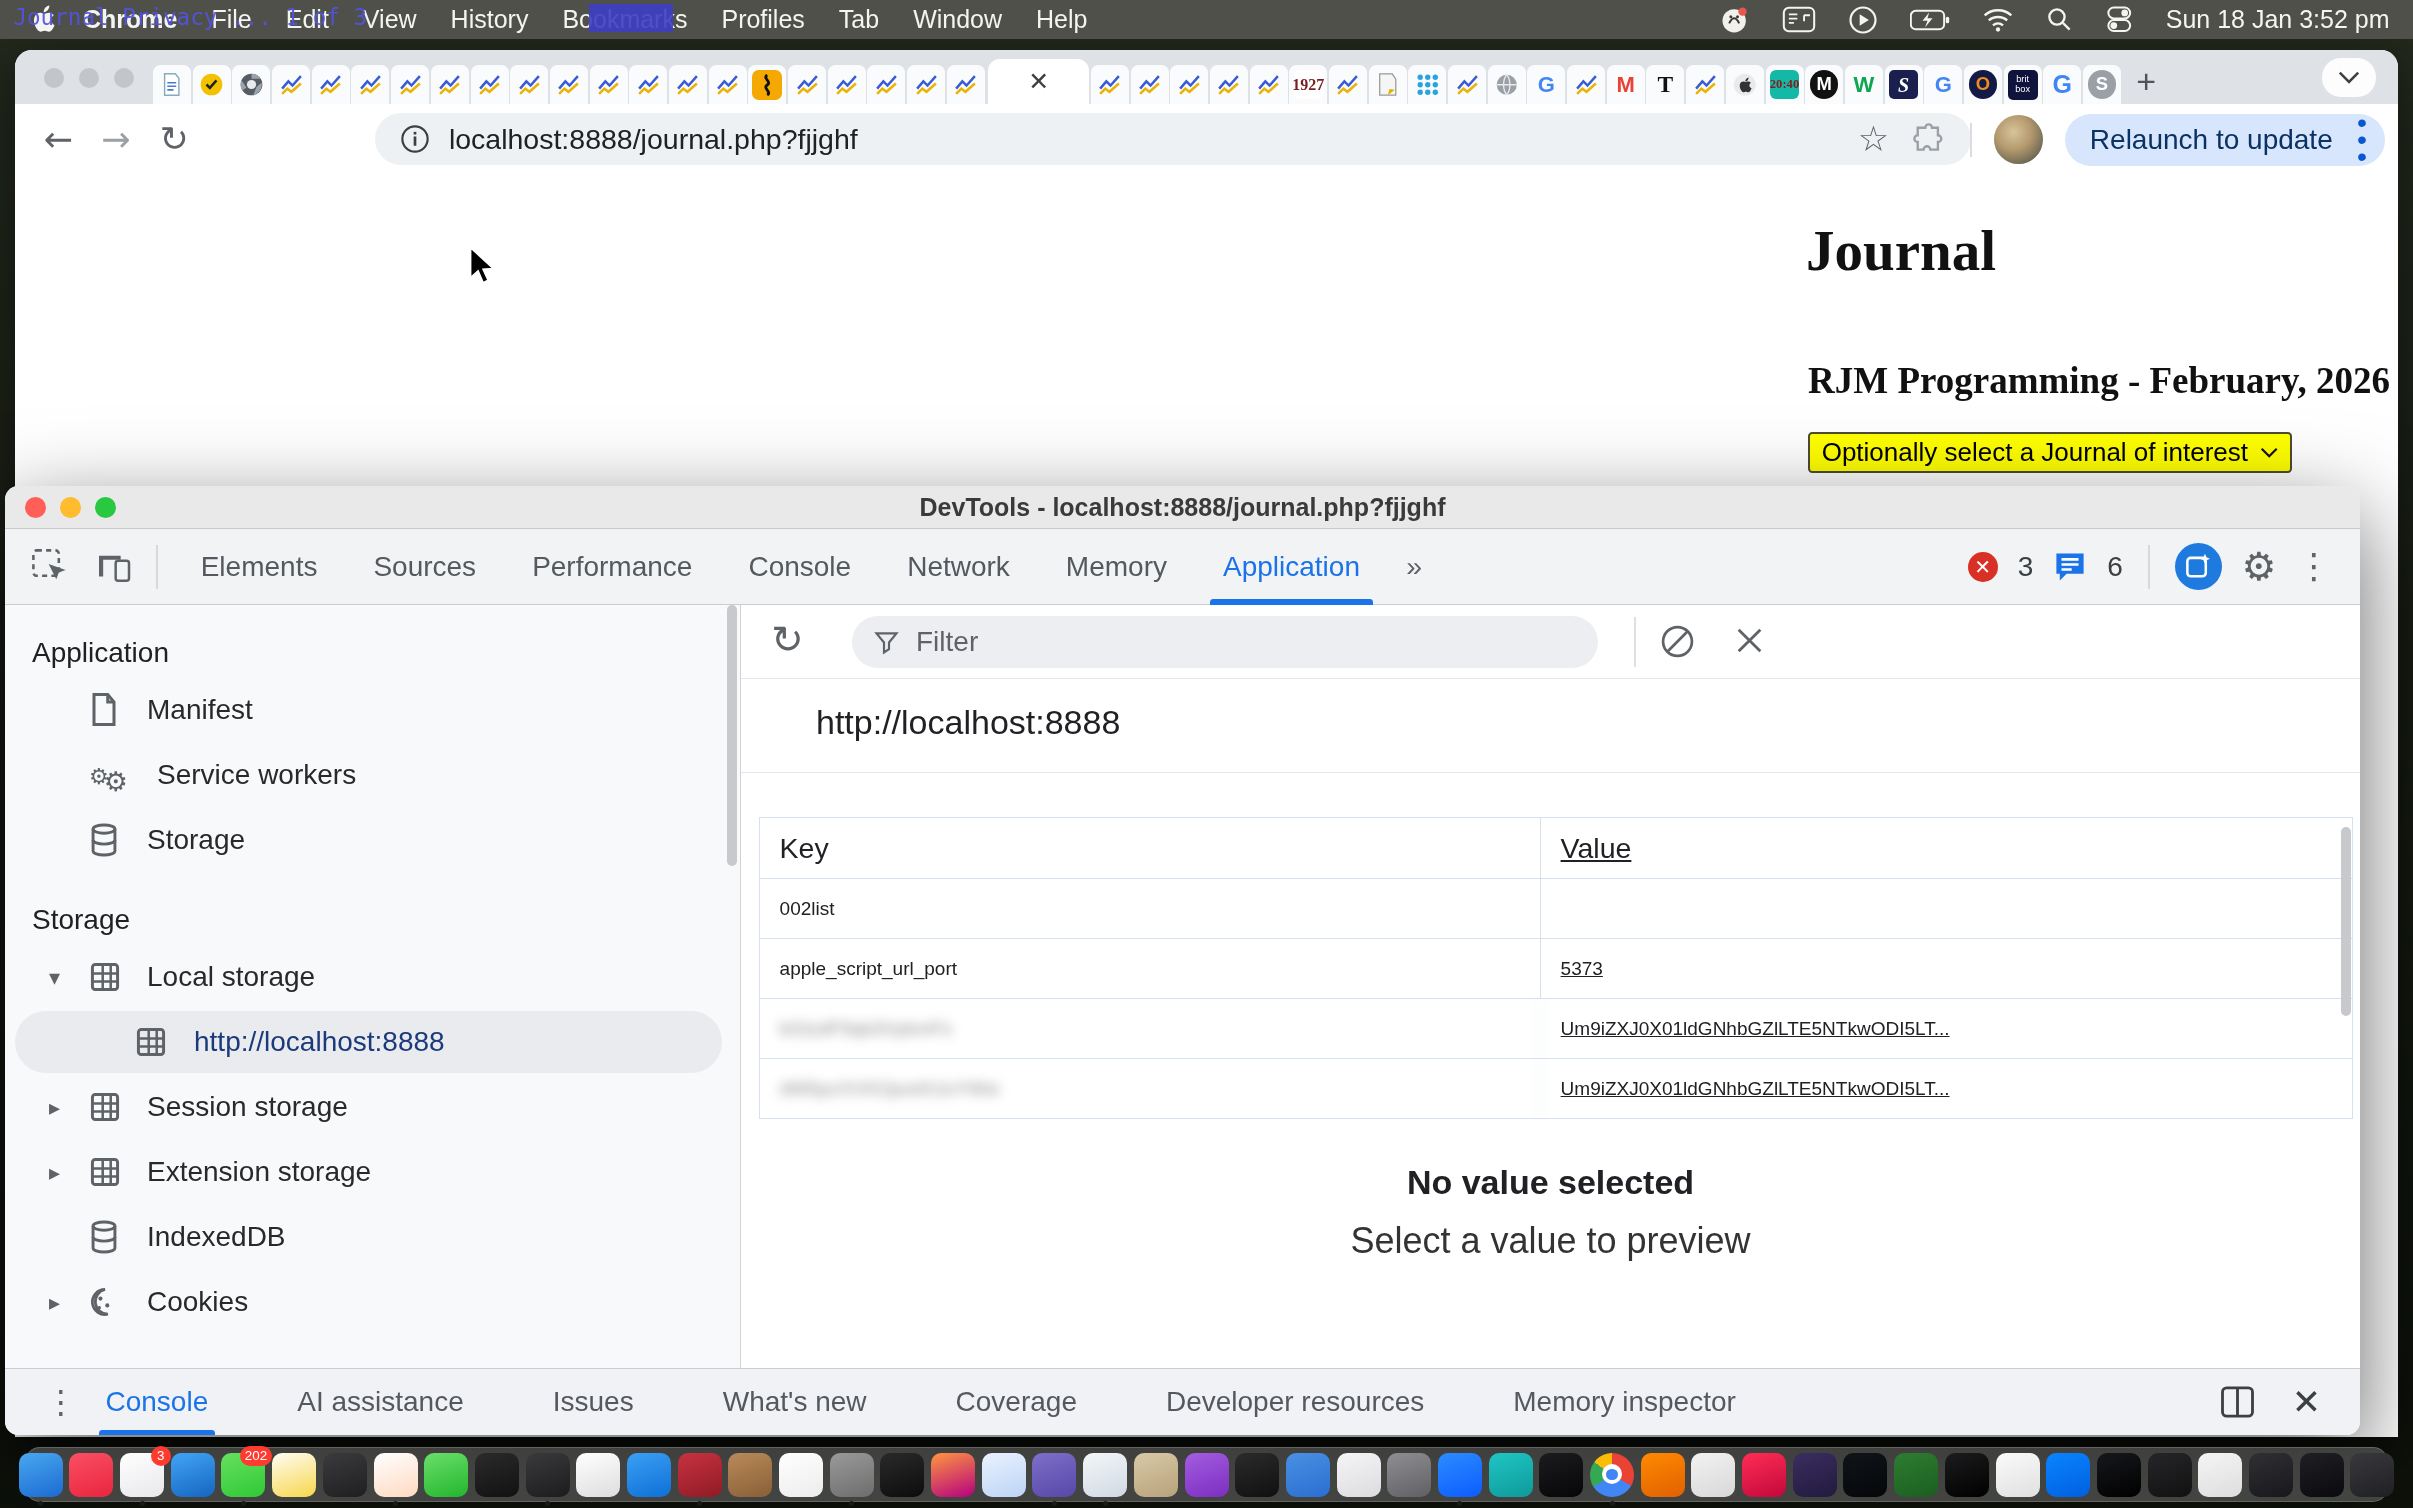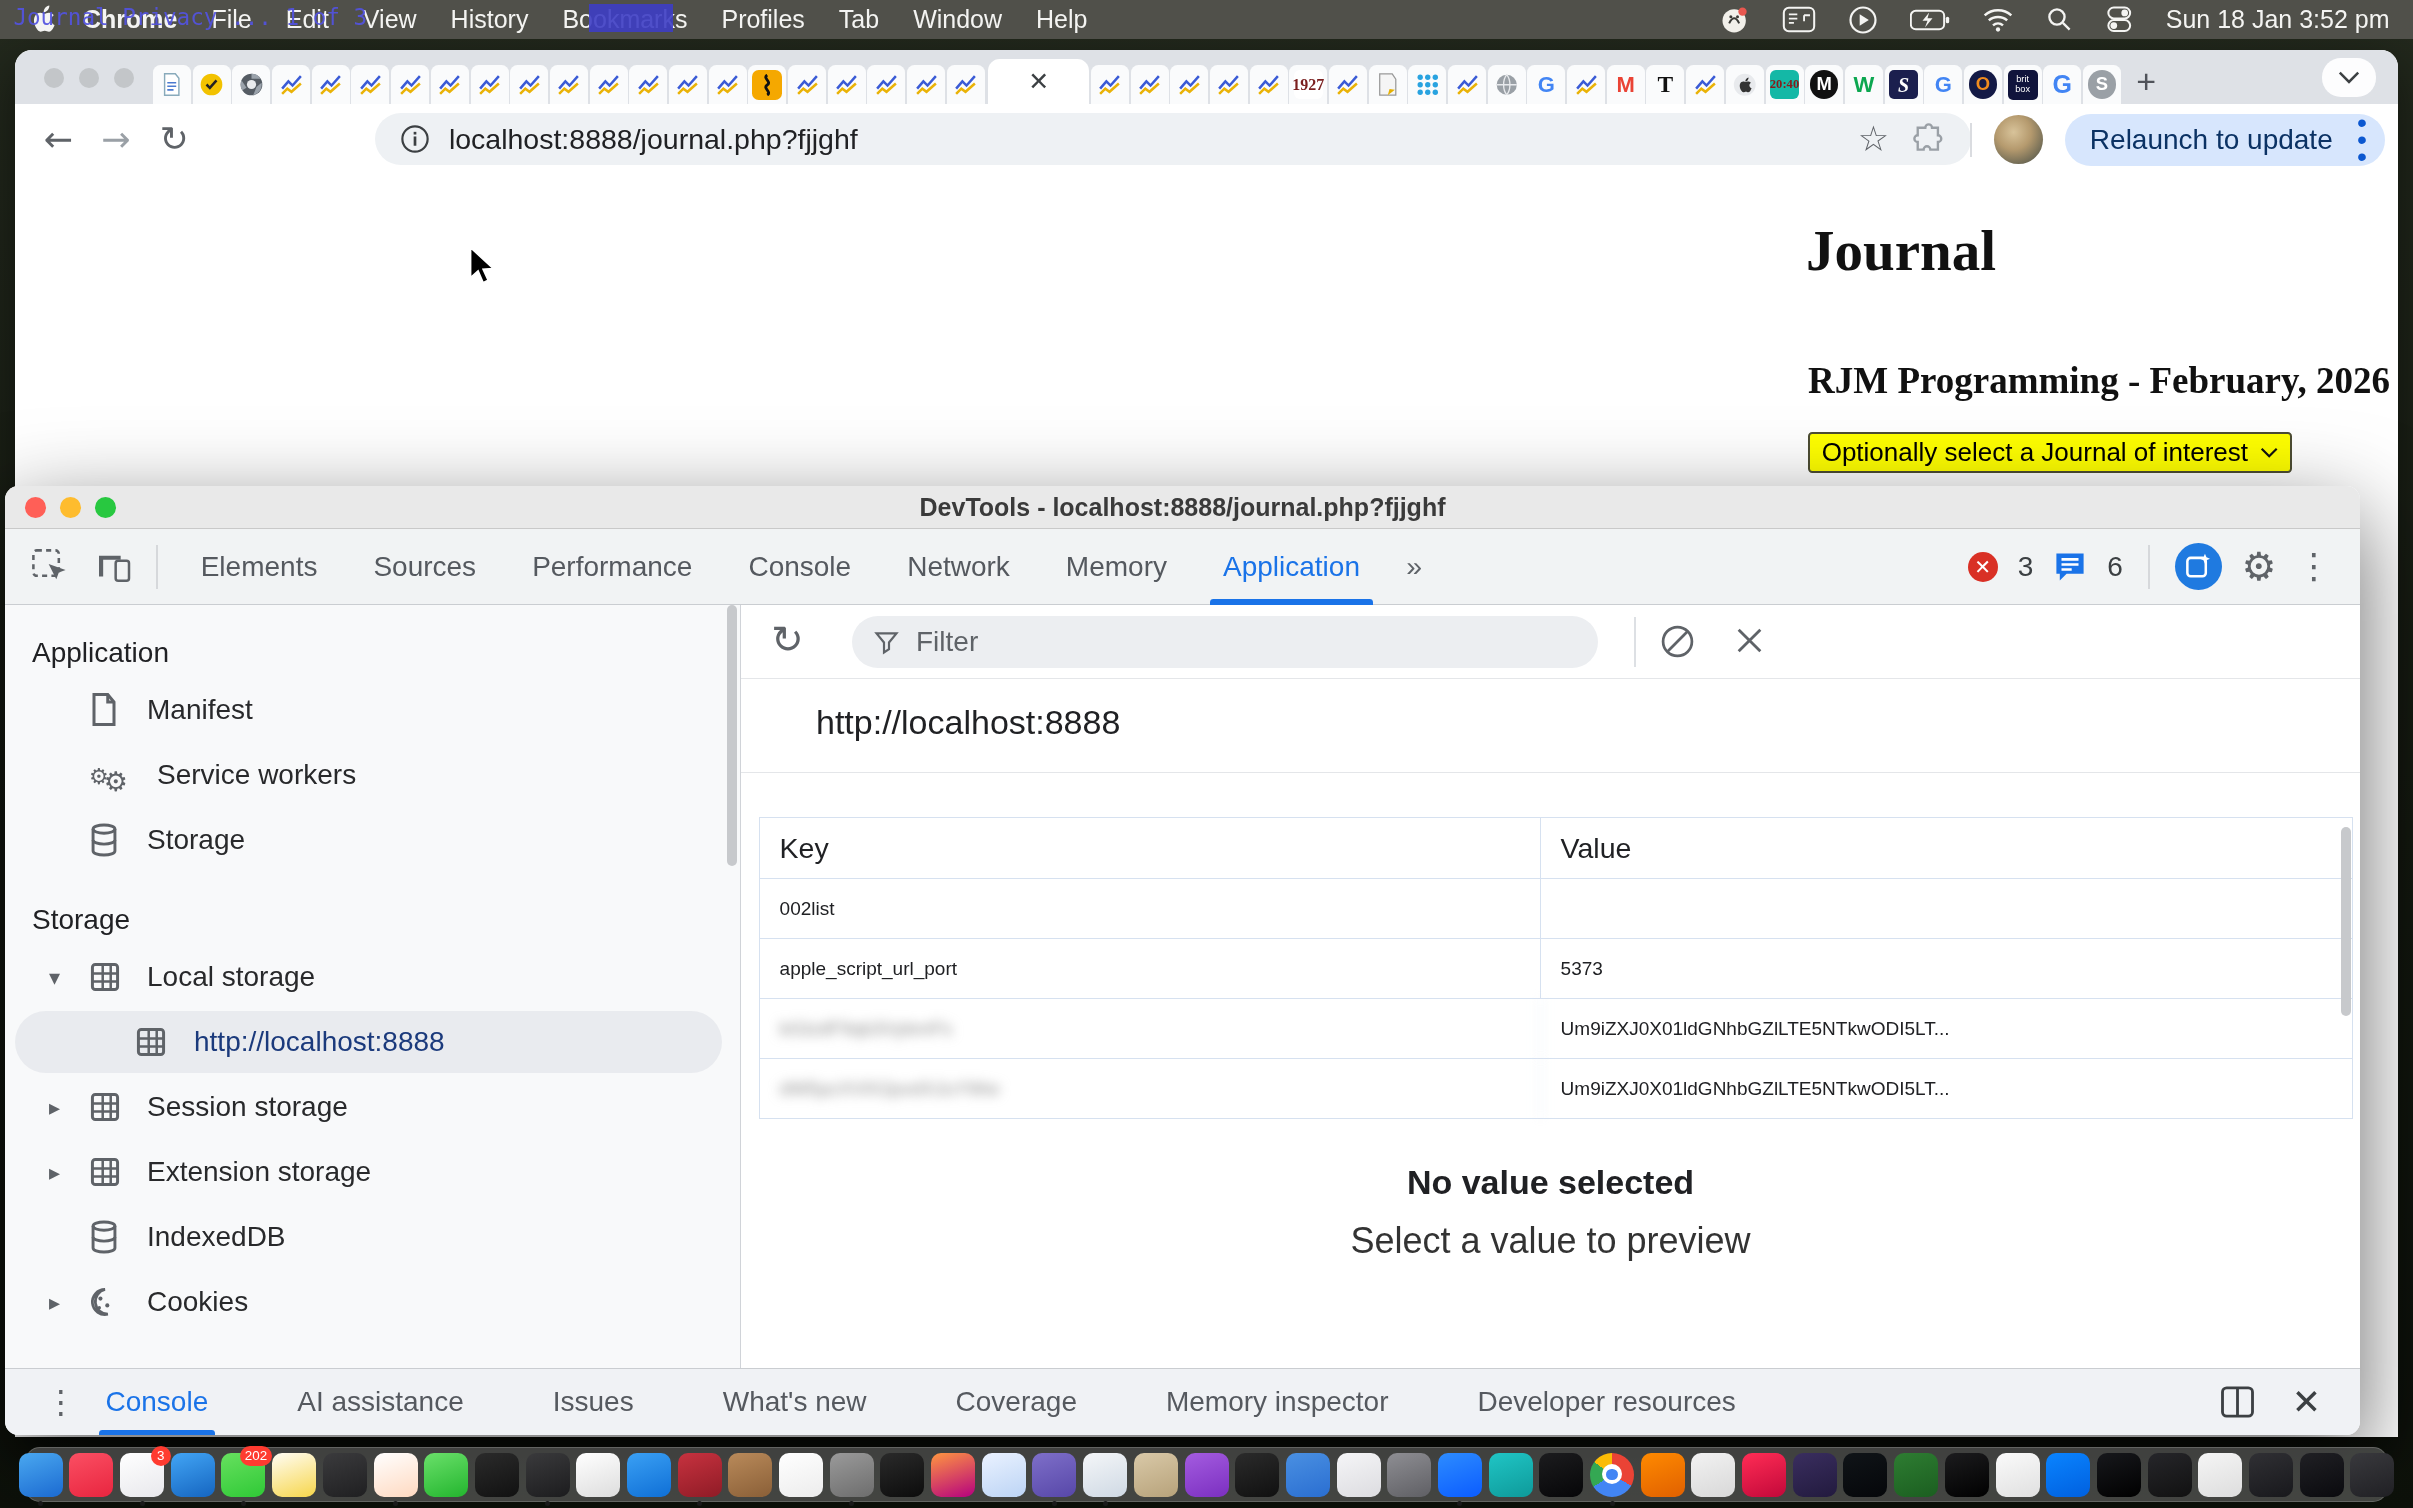--- a/index.html
+++ b/index.html
@@ -107,21 +107,21 @@
     display:flex;align-items:center;padding:0 22px;gap:17px;box-sizing:border-box;}
   .filter-label{font-size:28px;color:#5f6368;}
   .mt-sep{position:absolute;left:893px;top:11.7px;width:1.7px;height:50px;background:#dde0e4;}
   .mt-ico{position:absolute;top:17px;display:flex;}
   .origin-block{position:absolute;left:0;top:74px;width:100%;height:94px;border-bottom:0.8px solid #e4e6e9;box-sizing:border-box;}
   .origin-text{position:absolute;left:75px;top:23.5px;font-size:34px;font-weight:500;color:#202124;}
   .kv-table{position:absolute;left:17.6px;top:212px;width:1594px;border:0.8px solid #d6e1f0;border-bottom:none;box-sizing:border-box;}
   .kv-row{display:flex;border-bottom:0.8px solid #d6e1f0;}
   .kv-cell{box-sizing:border-box;padding:0 20px;display:flex;align-items:center;font-size:19px;color:#202124;overflow:hidden;white-space:nowrap;}
   .kv-key{width:781px;border-right:0.8px solid #d6e1f0;}
-  .kv-val{flex:1;}
+  .kv-val{flex:1;text-decoration:underline;}
   .kv-head .kv-cell{height:60px;font-size:28.5px;}
   .kv-data .kv-cell{height:59px;}
   .blurkey{filter:blur(5.9px);color:#8a8a8a;}
   .tbl-scroll{position:absolute;right:9.2px;top:222px;width:10px;height:189px;background:#c7c9cc;border-radius:5px;}
   .preview-title{position:absolute;left:0;top:558px;width:100%;text-align:center;font-size:34px;font-weight:bold;color:#202124;}
   .preview-sub{position:absolute;left:0;top:615px;width:100%;text-align:center;font-size:36px;color:#333;}
 
   .dt-drawer{position:absolute;left:0;top:882px;width:100%;height:67px;background:#f0f2f5;border-top:0.8px solid #cacdd1;
     box-sizing:border-box;display:flex;align-items:center;}
   .drawer-kebab{font-size:32px;color:#5f6368;margin:0 28.5px 0 40px;line-height:1;}
@@ -824,22 +824,22 @@
     </div>
 
     <div class="dt-drawer">
       <span class="drawer-kebab uni">⋮</span>
       <span id="drawer-tabs" style="display:flex;align-items:center;">
           <span class="drawer-tab sel">Console</span>
           <span class="drawer-tab">AI assistance</span>
           <span class="drawer-tab">Issues</span>
           <span class="drawer-tab">What's new</span>
           <span class="drawer-tab">Coverage</span>
+          <span class="drawer-tab">Developer resources</span>
           <span class="drawer-tab">Memory inspector</span>
-          <span class="drawer-tab">Developer resources</span>
         </span>
       <div class="drawer-right">
         <svg width="35" height="34" viewBox="0 0 42 40">
             <rect x="3" y="3" width="36" height="34" rx="5" stroke="#3c4043" stroke-width="3.4" fill="none"></rect>
             <path d="M21 3v34" stroke="#3c4043" stroke-width="3.4"></path>
           </svg>
         <span class="drawer-close uni">✕</span>
       </div>
     </div>
   </div>

